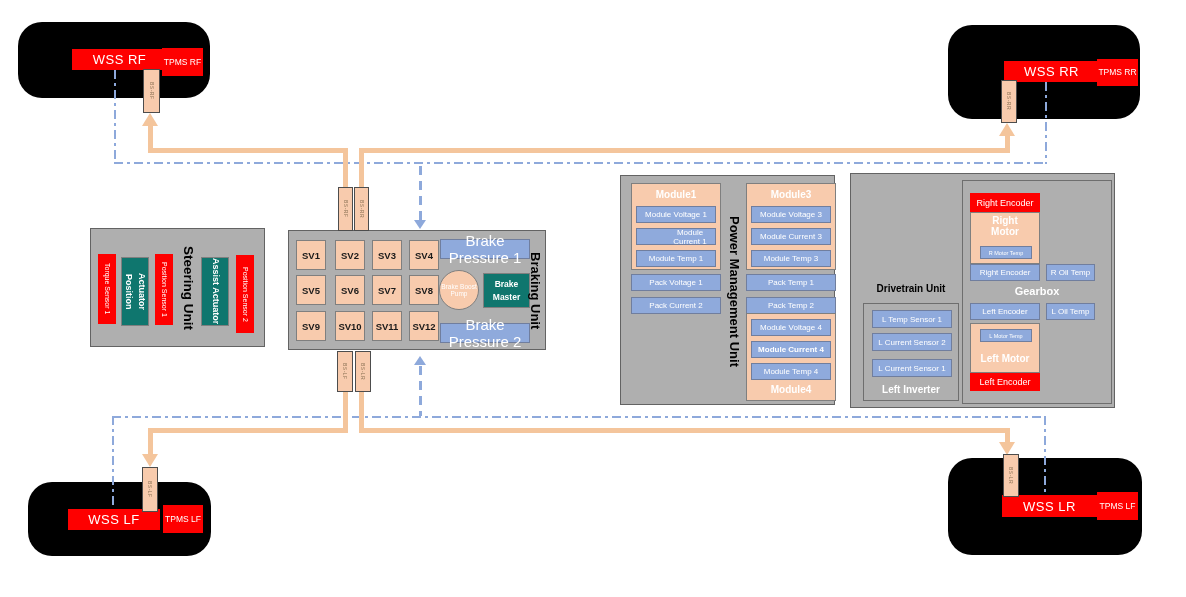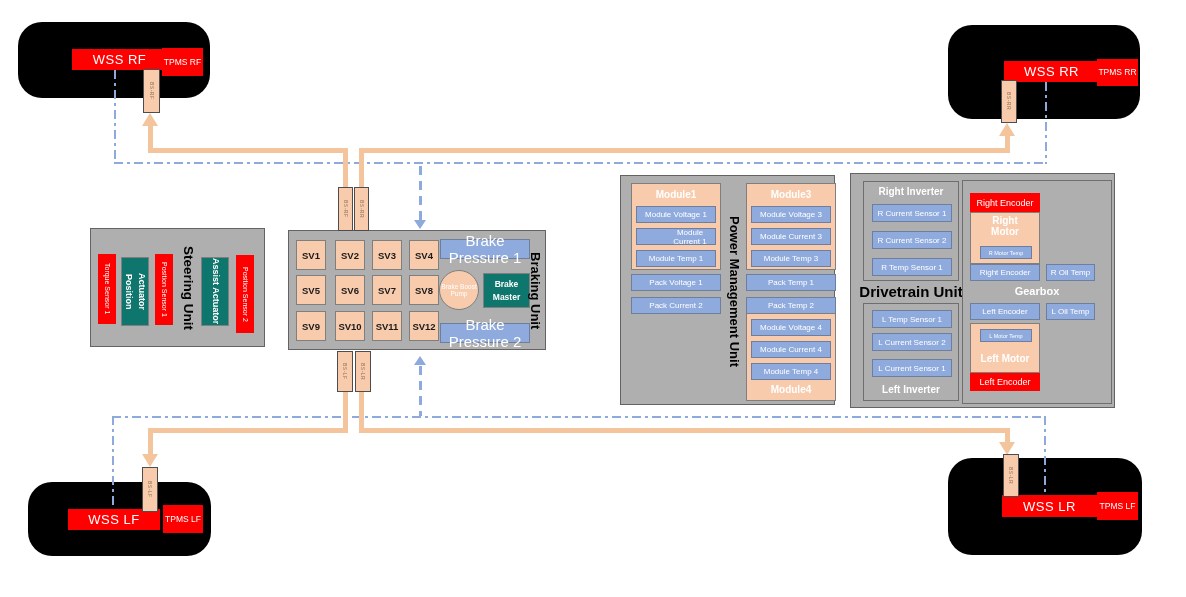--- a/index.html
+++ b/index.html
@@ -173,34 +173,28 @@
     <div class="modbox" style="left:125px;top:7px;width:90px;height:87px;">
       <div class="modtitle" style="top:5px;">Module3</div>
       <div class="abs bluebox sm" style="left:4px;top:22px;width:80px;height:17px;">Module Voltage 3</div>
       <div class="abs bluebox sm" style="left:4px;top:44px;width:80px;height:17px;">Module Current 3</div>
       <div class="abs bluebox sm" style="left:4px;top:66px;width:80px;height:17px;">Module Temp 3</div>
     </div>
     <div class="abs bluebox sm" style="left:125px;top:98px;width:90px;height:17px;">Pack Temp 1</div>
     <div class="abs bluebox sm" style="left:125px;top:121px;width:90px;height:17px;">Pack Temp 2</div>
     <div class="modbox" style="left:125px;top:137px;width:90px;height:88px;">
       <div class="abs bluebox sm" style="left:4px;top:5px;width:80px;height:17px;">Module Voltage 4</div>
-      <div class="abs bluebox sm" style="left:4px;top:27px;width:80px;height:17px;">Module Current 4</div>
+      <div class="abs bluebox sm" style="left:4px;top:27px;width:80px;height:17px;font-weight:bold;">Module Current 4</div>
       <div class="abs bluebox sm" style="left:4px;top:49px;width:80px;height:17px;">Module Temp 4</div>
       <div class="modtitle" style="bottom:5px;">Module4</div>
     </div>
   </div>
 
   <div class="abs unit" style="left:850px;top:173px;width:265px;height:235px;">
-    <div class="abs subbox" style="left:12px;top:7px;width:96px;height:100px;">
-      <div class="modtitle whitehead" style="top:4px;">Right Inverter</div>
-      <div class="abs bluebox sm" style="left:8px;top:22px;width:80px;height:18px;">R Current Sensor 1</div>
-      <div class="abs bluebox sm" style="left:8px;top:49px;width:80px;height:18px;">R Current Sensor 2</div>
-      <div class="abs bluebox sm" style="left:8px;top:76px;width:80px;height:18px;">R Temp Sensor 1</div>
-    </div>
-    <div class="abs" style="left:0;top:109px;width:120px;height:18px;text-align:center;font-size:15px;font-weight:bold;color:#000;">Drivetrain Unit</div>
+    <div class="abs" style="left:0;top:109px;width:120px;height:18px;text-align:center;font-size:10px;font-weight:bold;color:#000;">Drivetrain Unit</div>
     <div class="abs subbox" style="left:12px;top:129px;width:96px;height:98px;">
       <div class="abs bluebox sm" style="left:8px;top:6px;width:80px;height:18px;">L Temp Sensor 1</div>
       <div class="abs bluebox sm" style="left:8px;top:29px;width:80px;height:18px;">L Current Sensor 2</div>
       <div class="abs bluebox sm" style="left:8px;top:55px;width:80px;height:18px;">L Current Sensor 1</div>
       <div class="modtitle whitehead" style="bottom:5px;">Left Inverter</div>
     </div>
     <div class="abs subbox" style="left:111px;top:6px;width:150px;height:224px;">
       <div class="abs redbox" style="left:7px;top:12px;width:70px;height:19px;font-size:9px;">Right Encoder</div>
       <div class="abs tanbox" style="left:7px;top:31px;width:70px;height:52px;">
         <div style="width:46px;margin:2px auto 0;text-align:center;color:#fff;font-weight:bold;font-size:10px;line-height:1.1;">Right Motor</div>

